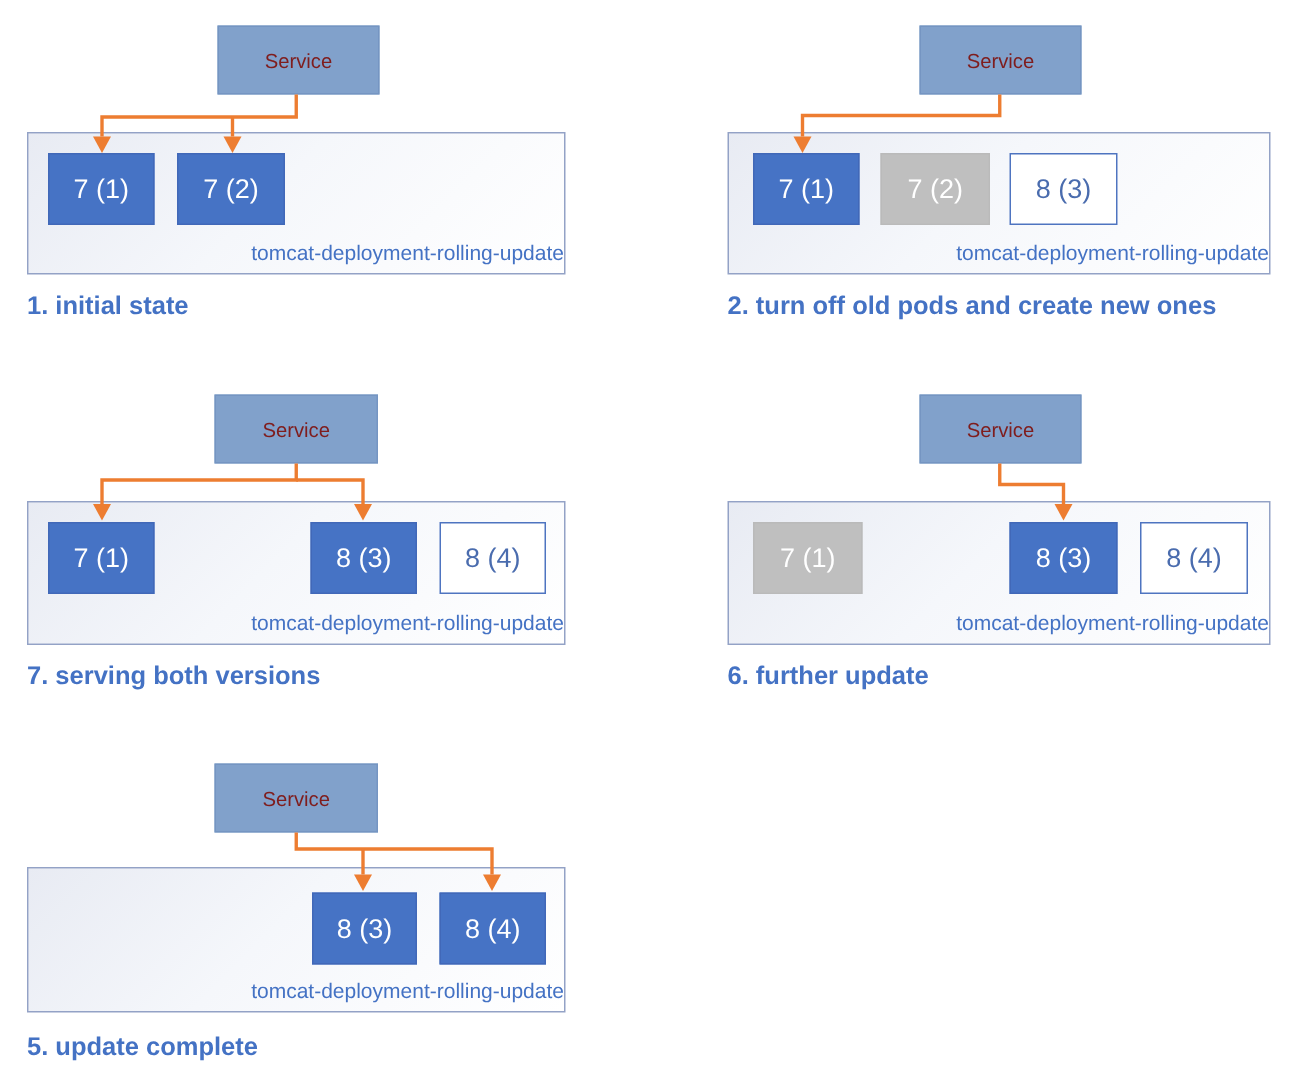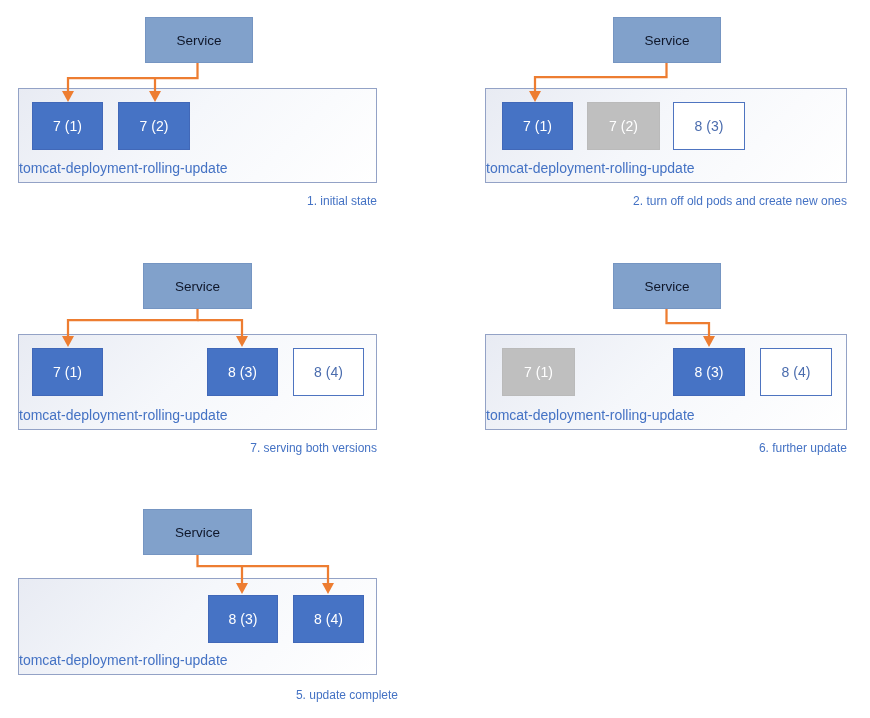--- a/index.html
+++ b/index.html
@@ -3,56 +3,57 @@
 <meta charset="utf-8">
 <style>
   html,body{margin:0;padding:0;background:#ffffff;}
   body{font-family:"Liberation Sans", sans-serif;}
   #canvas{position:relative;width:870px;height:718px;background:#ffffff;overflow:hidden;}
 
   .service{
     position:absolute;
     background:#81A1CB;
     border:1px solid #7595C2;
-    color:#0f172a;
+    color:#7f1d1d;
     font-size:13.5px;
     display:flex;align-items:center;justify-content:center;
     box-sizing:border-box;
   }
 
   .deployment{
     position:absolute;
     background:linear-gradient(135deg,#e8ebf3 0%,#f5f7fb 45%,#ffffff 100%);
     border:1px solid #93A2C6;
     box-sizing:border-box;
   }
 
   .deployment-label{
     position:absolute;
     left:0;right:0;bottom:6px;
-    text-align:left;
+    text-align:right;
     color:#4472C4;
     font-size:14px;
   }
 
   .pod{
     position:absolute;
     display:flex;align-items:center;justify-content:center;
-    font-size:14px;
+    font-size:18px;
     box-sizing:border-box;
   }
   .pod[data-state="active"]{background:#4673C5;border:1px solid #4168B8;color:#ffffff;}
   .pod[data-state="old"]{background:#BFBFBF;border:1px solid #BABABA;color:#ffffff;}
   .pod[data-state="new"]{background:#ffffff;border:1.5px solid #4E74C0;color:#4A6CAE;}
 
   .caption{
     position:absolute;
-    text-align:right;
+    text-align:left;
     color:#4472C4;
-    font-size:12px;
+    font-size:17px;
+    font-weight:bold;
   }
 
   #connectors{
     position:absolute;left:0;top:0;width:870px;height:718px;
     pointer-events:none;
   }
   #connectors path, #connectors polyline{
     fill:none;stroke:#ED7D31;stroke-width:2.25;
   }
   #connectors .head{fill:#ED7D31;stroke:none;}

